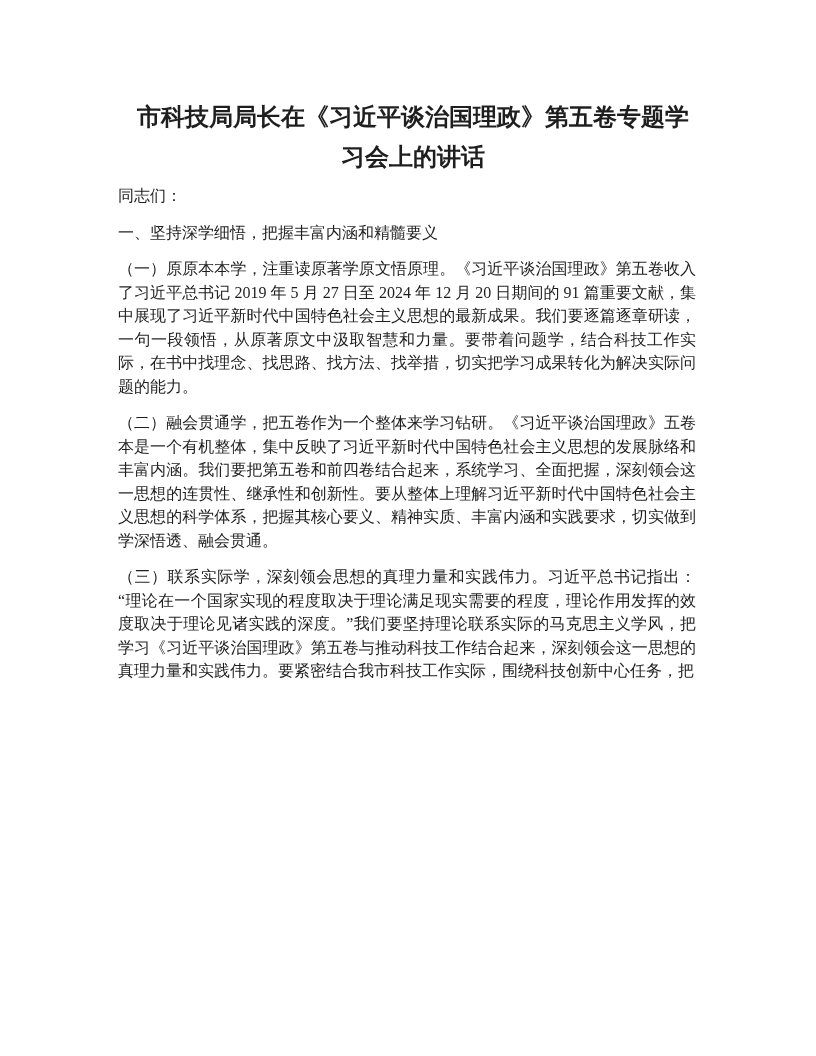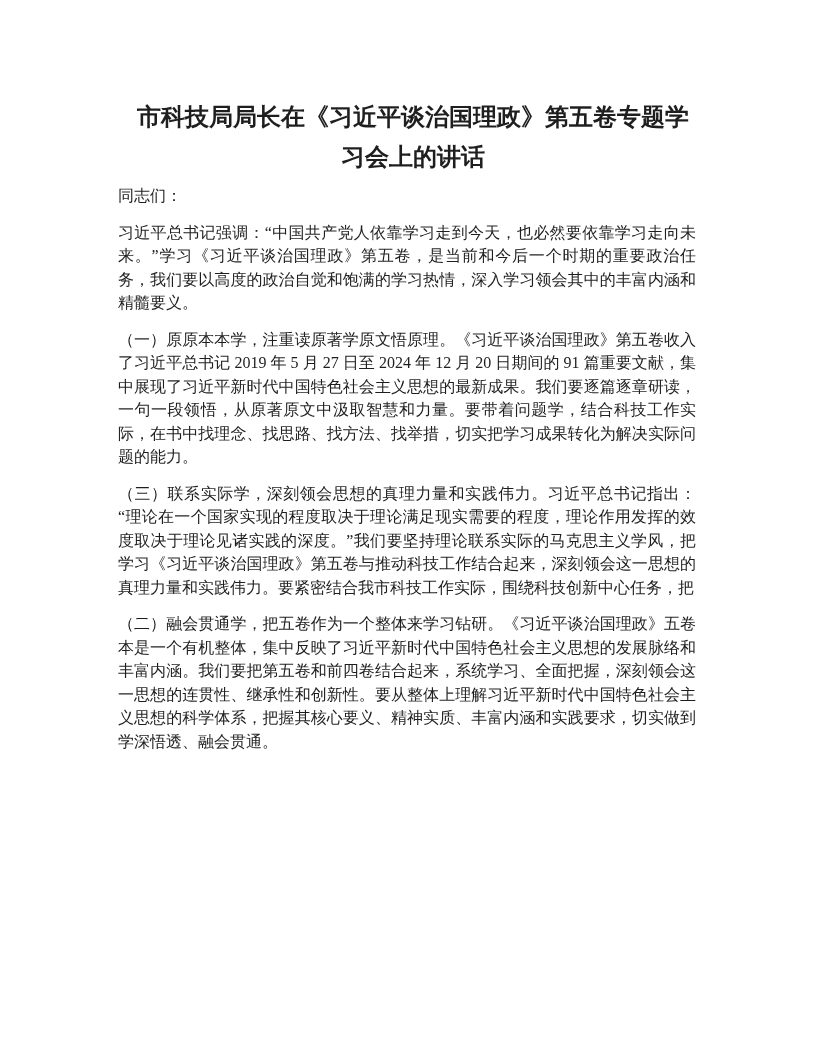--- a/index.html
+++ b/index.html
@@ -39,18 +39,18 @@
     font-weight: normal;
   }
 </style>
 </head>
 <body>
 
 <div class="page">
   <h1 class="doc-title">市科技局局长在《习近平谈治国理政》第五卷专题学习会上的讲话</h1>
   <p class="para">同志们：</p>
   <div id="blocks">
-      <p class="para">习近平总书记强调：“中国共产党人依靠学习走到今天，也必然要依靠学习走向未来。”学习《习近平谈治国理政》第五卷，是当前和今后一个时期的重要政治任务，我们要以高度的政治自觉和饱满的学习热情，深入学习领会其中的丰富内涵和精髓要义。</p>
+      <p class="para heading">一、坚持深学细悟，把握丰富内涵和精髓要义</p>
       <p class="para">（一）原原本本学，注重读原著学原文悟原理。《习近平谈治国理政》第五卷收入了习近平总书记 2019 年 5 月 27 日至 2024 年 12 月 20 日期间的 91 篇重要文献，集中展现了习近平新时代中国特色社会主义思想的最新成果。我们要逐篇逐章研读，一句一段领悟，从原著原文中汲取智慧和力量。要带着问题学，结合科技工作实际，在书中找理念、找思路、找方法、找举措，切实把学习成果转化为解决实际问题的能力。</p>
+      <p class="para">（二）融会贯通学，把五卷作为一个整体来学习钻研。《习近平谈治国理政》五卷本是一个有机整体，集中反映了习近平新时代中国特色社会主义思想的发展脉络和丰富内涵。我们要把第五卷和前四卷结合起来，系统学习、全面把握，深刻领会这一思想的连贯性、继承性和创新性。要从整体上理解习近平新时代中国特色社会主义思想的科学体系，把握其核心要义、精神实质、丰富内涵和实践要求，切实做到学深悟透、融会贯通。</p>
       <p class="para">（三）联系实际学，深刻领会思想的真理力量和实践伟力。习近平总书记指出：“理论在一个国家实现的程度取决于理论满足现实需要的程度，理论作用发挥的效度取决于理论见诸实践的深度。”我们要坚持理论联系实际的马克思主义学风，把学习《习近平谈治国理政》第五卷与推动科技工作结合起来，深刻领会这一思想的真理力量和实践伟力。要紧密结合我市科技工作实际，围绕科技创新中心任务，把</p>
-      <p class="para">（二）融会贯通学，把五卷作为一个整体来学习钻研。《习近平谈治国理政》五卷本是一个有机整体，集中反映了习近平新时代中国特色社会主义思想的发展脉络和丰富内涵。我们要把第五卷和前四卷结合起来，系统学习、全面把握，深刻领会这一思想的连贯性、继承性和创新性。要从整体上理解习近平新时代中国特色社会主义思想的科学体系，把握其核心要义、精神实质、丰富内涵和实践要求，切实做到学深悟透、融会贯通。</p>
     </div>
 </div>
 
 </body></html>

